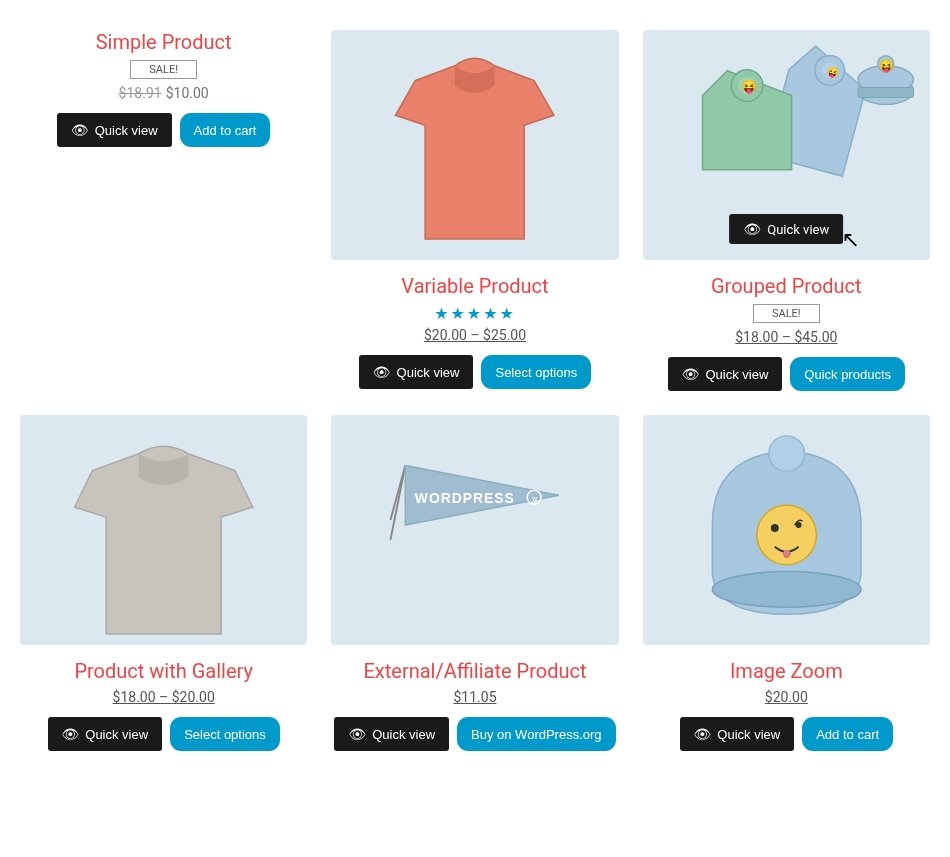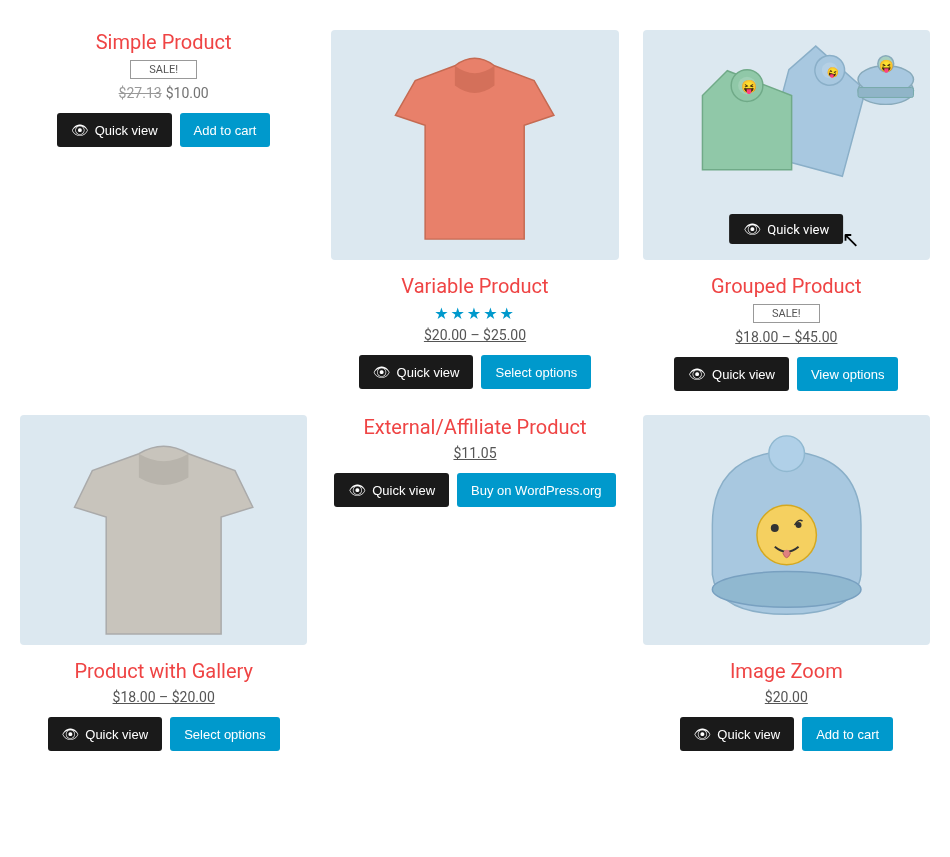--- a/index.html
+++ b/index.html
@@ -105,42 +105,42 @@
       align-items: center;
       gap: 6px;
       white-space: nowrap;
     }
     .btn-blue {
       background: #0099cc;
       color: #fff;
       border: none;
       padding: 9px 14px;
       font-size: 13px;
-      border-radius: 3px;
+      border-radius: 11px;
       cursor: pointer;
       white-space: nowrap;
     }
     
     .cursor-pointer {
       position: absolute;
       bottom: 8px;
       right: 70px;
       font-size: 22px;
       pointer-events: none;
     }
   </style>
 </head>
 <body>
 
 <div class="product-grid">
 
 <div class="product-card">
       <div class="product-name">Simple Product</div>
       <span class="sale-badge">SALE!</span>
-      <div class="price-wrap"><span class="price-original">$27.13</span><span class="price-sale">$10.00</span></div>
+      <div class="price-wrap"><span class="price-original">$18.91</span><span class="price-sale">$10.00</span></div>
       <div class="btn-row">
         <button class="btn-dark">
           <span style="font-size:14px;">👁</span>
           <span>Quick view</span>
         </button>
         <button class="btn-blue"><span>Add to cart</span></button>
       </div>
     </div>
     <div class="product-card">
       <div class="product-image-wrap">
@@ -196,21 +196,21 @@
         <div class="cursor-pointer">↖</div>
       </div>
       <div class="product-name">Grouped Product</div>
       <span class="sale-badge">SALE!</span>
       <div class="price-wrap"><span class="price-range">$18.00 – $45.00</span></div>
       <div class="btn-row">
         <button class="btn-dark">
           <span style="font-size:14px;">👁</span>
           <span>Quick view</span>
         </button>
-        <button class="btn-blue"><span>View options</span></button>
+        <button class="btn-blue"><span>Quick products</span></button>
       </div>
     </div>
     <div class="product-card">
       <div class="product-image-wrap">
         <svg viewBox="0 0 290 230" xmlns="http://www.w3.org/2000/svg">
       <g transform="translate(55,20)">
         <path d="M65,18 L18,35 L0,72 L32,82 L32,200 L148,200 L148,82 L180,72 L162,35 L115,18 Q90,3 65,18 Z" fill="#c8c4bc" stroke="#aaa" stroke-width="1.5"></path>
         <path d="M65,18 Q90,33 115,18 L115,42 Q90,57 65,42 Z" fill="#b8b4ac"></path>
       </g>
     </svg>
@@ -219,20 +219,36 @@
       <div class="price-wrap"><span class="price-range">$18.00 – $20.00</span></div>
       <div class="btn-row">
         <button class="btn-dark">
           <span style="font-size:14px;">👁</span>
           <span>Quick view</span>
         </button>
         <button class="btn-blue"><span>Select options</span></button>
       </div>
     </div>
     <div class="product-card">
+      <div class="product-image-wrap">
+        <svg viewBox="0 0 290 230" xmlns="http://www.w3.org/2000/svg">
+
+      <g transform="translate(55,30)">
+
+        <line x1="20" y1="20" x2="5" y2="75" stroke="#888" stroke-width="2"></line>
+        <line x1="20" y1="20" x2="5" y2="95" stroke="#888" stroke-width="2"></line>
+
+        <path d="M20,20 L175,50 L20,80 Z" fill="#a0bcd0" stroke="#8aafc0" stroke-width="1.5"></path>
+        <text x="80" y="58" font-family="Arial,sans-serif" font-size="14" font-weight="bold" fill="#fff" text-anchor="middle" letter-spacing="1">WORDPRESS</text>
+
+        <circle cx="150" cy="52" r="7" fill="none" stroke="#fff" stroke-width="1.5"></circle>
+        <text x="148" y="56" font-size="6" fill="#fff">W</text>
+      </g>
+    </svg>
+      </div>
       <div class="product-name">External/Affiliate Product</div>
       <div class="price-wrap"><span class="price-range">$11.05</span></div>
       <div class="btn-row">
         <button class="btn-dark">
           <span style="font-size:14px;">👁</span>
           <span>Quick view</span>
         </button>
         <button class="btn-blue"><span>Buy on WordPress.org</span></button>
       </div>
     </div>

